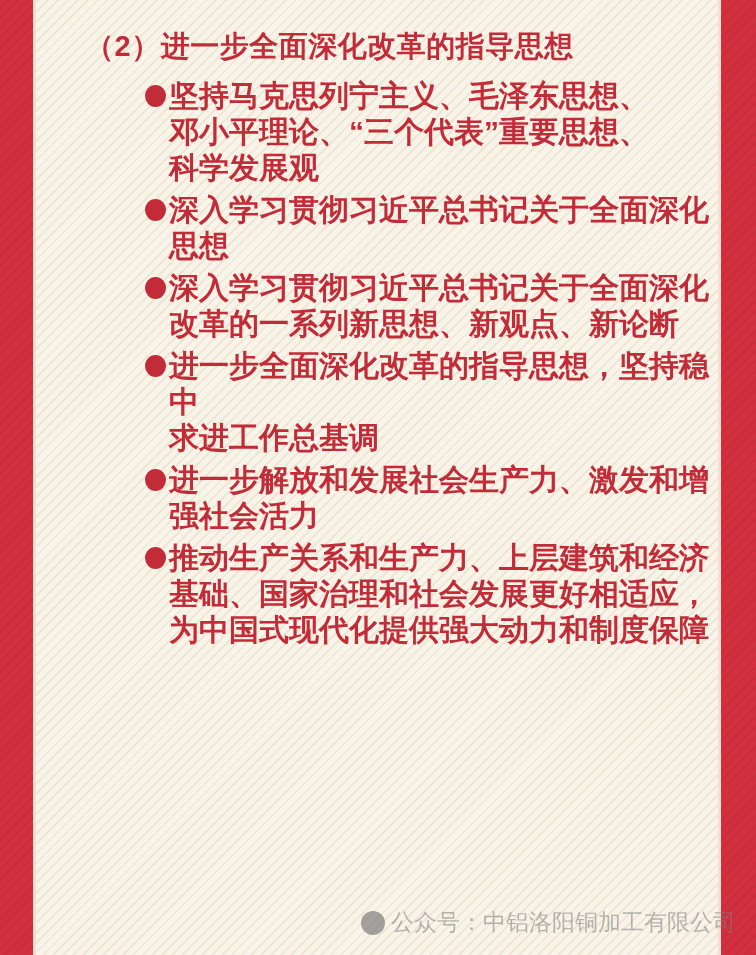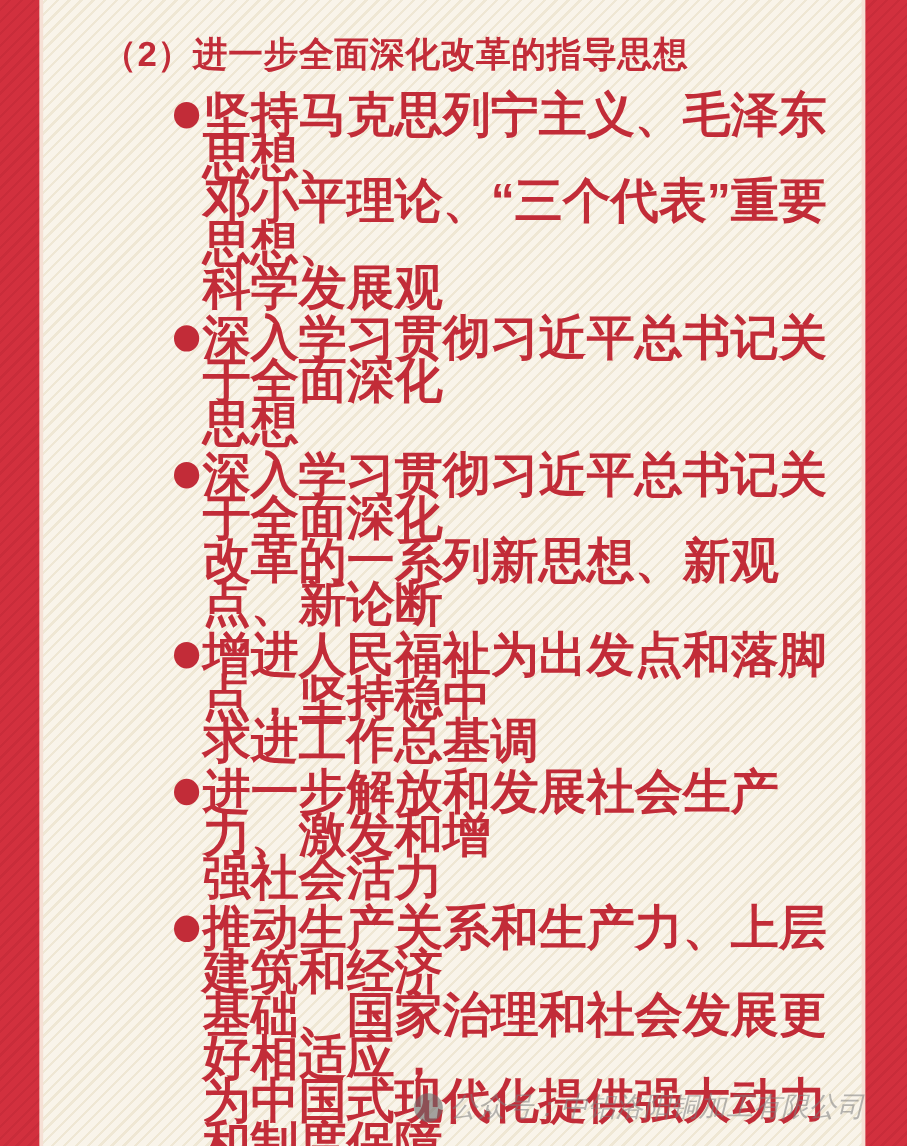--- a/index.html
+++ b/index.html
@@ -72,40 +72,39 @@
   }
   .dot {
     flex: 0 0 auto;
     width: 21px;
     height: 22px;
     border-radius: 50%;
     background: #c22c38;
     margin: 7px 3px 0 0;
   }
   .btext {
-    font-size: 40px;
+    font-size: 30px;
     line-height: 36px;
     font-weight: 600;
     color: #c22c38;
     white-space: pre-line;
     width: 552px;
   }
   .watermark {
     position: absolute;
-    right: 36px;
+    right: 20px;
     bottom: 17px;
     display: flex;
     align-items: center;
     gap: 6px;
     z-index: 3;
     color: rgba(125, 125, 125, 0.55);
     font-size: 23px;
     font-weight: 400;
     white-space: nowrap;
-    font-style: italic;
   }
   .wm-icon {
     width: 24px;
     height: 24px;
     border-radius: 50%;
     background: rgba(105, 105, 105, 0.6);
     flex: 0 0 auto;
   }
 </style>
 </head>
@@ -131,21 +130,21 @@
         <span class="btext">深入学习贯彻习近平总书记关于全面深化
 思想</span>
       </li>
       <li>
         <span class="dot"></span>
         <span class="btext">深入学习贯彻习近平总书记关于全面深化
 改革的一系列新思想、新观点、新论断</span>
       </li>
       <li>
         <span class="dot"></span>
-        <span class="btext">增进人民福祉为出发点和落脚点，坚持稳中
+        <span class="btext">进一步全面深化改革的指导思想，坚持稳中
 求进工作总基调</span>
       </li>
       <li>
         <span class="dot"></span>
         <span class="btext">进一步解放和发展社会生产力、激发和增
 强社会活力</span>
       </li>
       <li>
         <span class="dot"></span>
         <span class="btext">推动生产关系和生产力、上层建筑和经济

